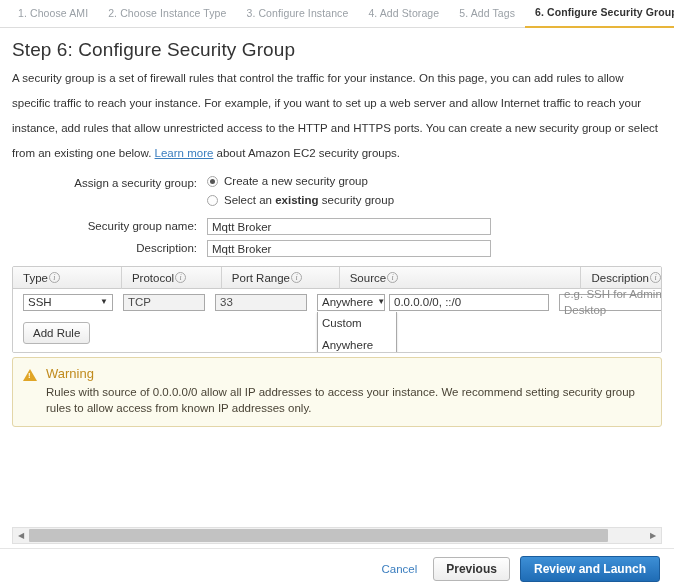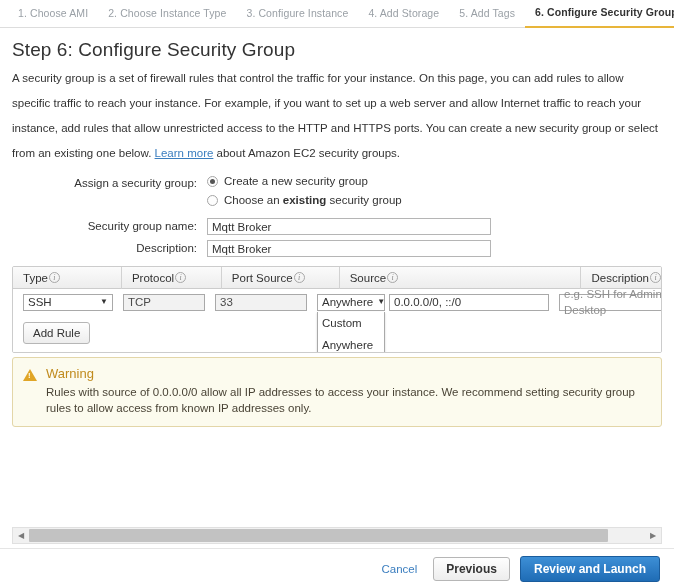--- a/index.html
+++ b/index.html
@@ -189,21 +189,21 @@
   .w-src-val { width: 160px; margin-left: 4px; }
   .w-desc { width: 132px; color: #8e8e8e; }
 
   .source-cell { display: flex; align-items: center; }
 
   
   .dropdown {
     position: absolute;
     top: 18px;
     left: 10px;
-    width: 68px;
+    width: 80px;
     background: #ffffff;
     border: 1px solid #a9a9a9;
     border-top: none;
     z-index: 40;
     box-shadow: 0 1px 2px rgba(0,0,0,.18);
   }
   .dd-item {
     height: 22px;
     display: flex;
     align-items: center;
@@ -363,21 +363,21 @@
 
     <div class="form-row">
       <div class="form-label">Assign a security group:</div>
       <div>
         <div class="radio-line">
           <span class="radio checked"></span>
           <span class="radio-label">Create a new security group</span>
         </div>
         <div class="radio-line">
           <span class="radio"></span>
-          <span class="radio-label"><span>Choose an </span><b>existing</b><span> security group</span></span>
+          <span class="radio-label"><span>Select an </span><b>existing</b><span> security group</span></span>
         </div>
       </div>
     </div>
 
     <div class="form-row">
       <div class="form-label">Security group name:</div>
       <input class="text-input" type="text" value="Mqtt Broker" style="">
     </div>
 
     <div class="form-row">
@@ -391,21 +391,21 @@
     <div class="rules-head">
       <div class="th c-type">
         <span>Type</span>
         <span class="info-icon">i</span>
       </div>
       <div class="th c-proto">
         <span>Protocol</span>
         <span class="info-icon">i</span>
       </div>
       <div class="th c-port">
-        <span>Port Source</span>
+        <span>Port Range</span>
         <span class="info-icon">i</span>
       </div>
       <div class="th c-source">
         <span>Source</span>
         <span class="info-icon">i</span>
       </div>
       <div class="th c-desc">
         <span>Description</span>
         <span class="info-icon">i</span>
       </div>

